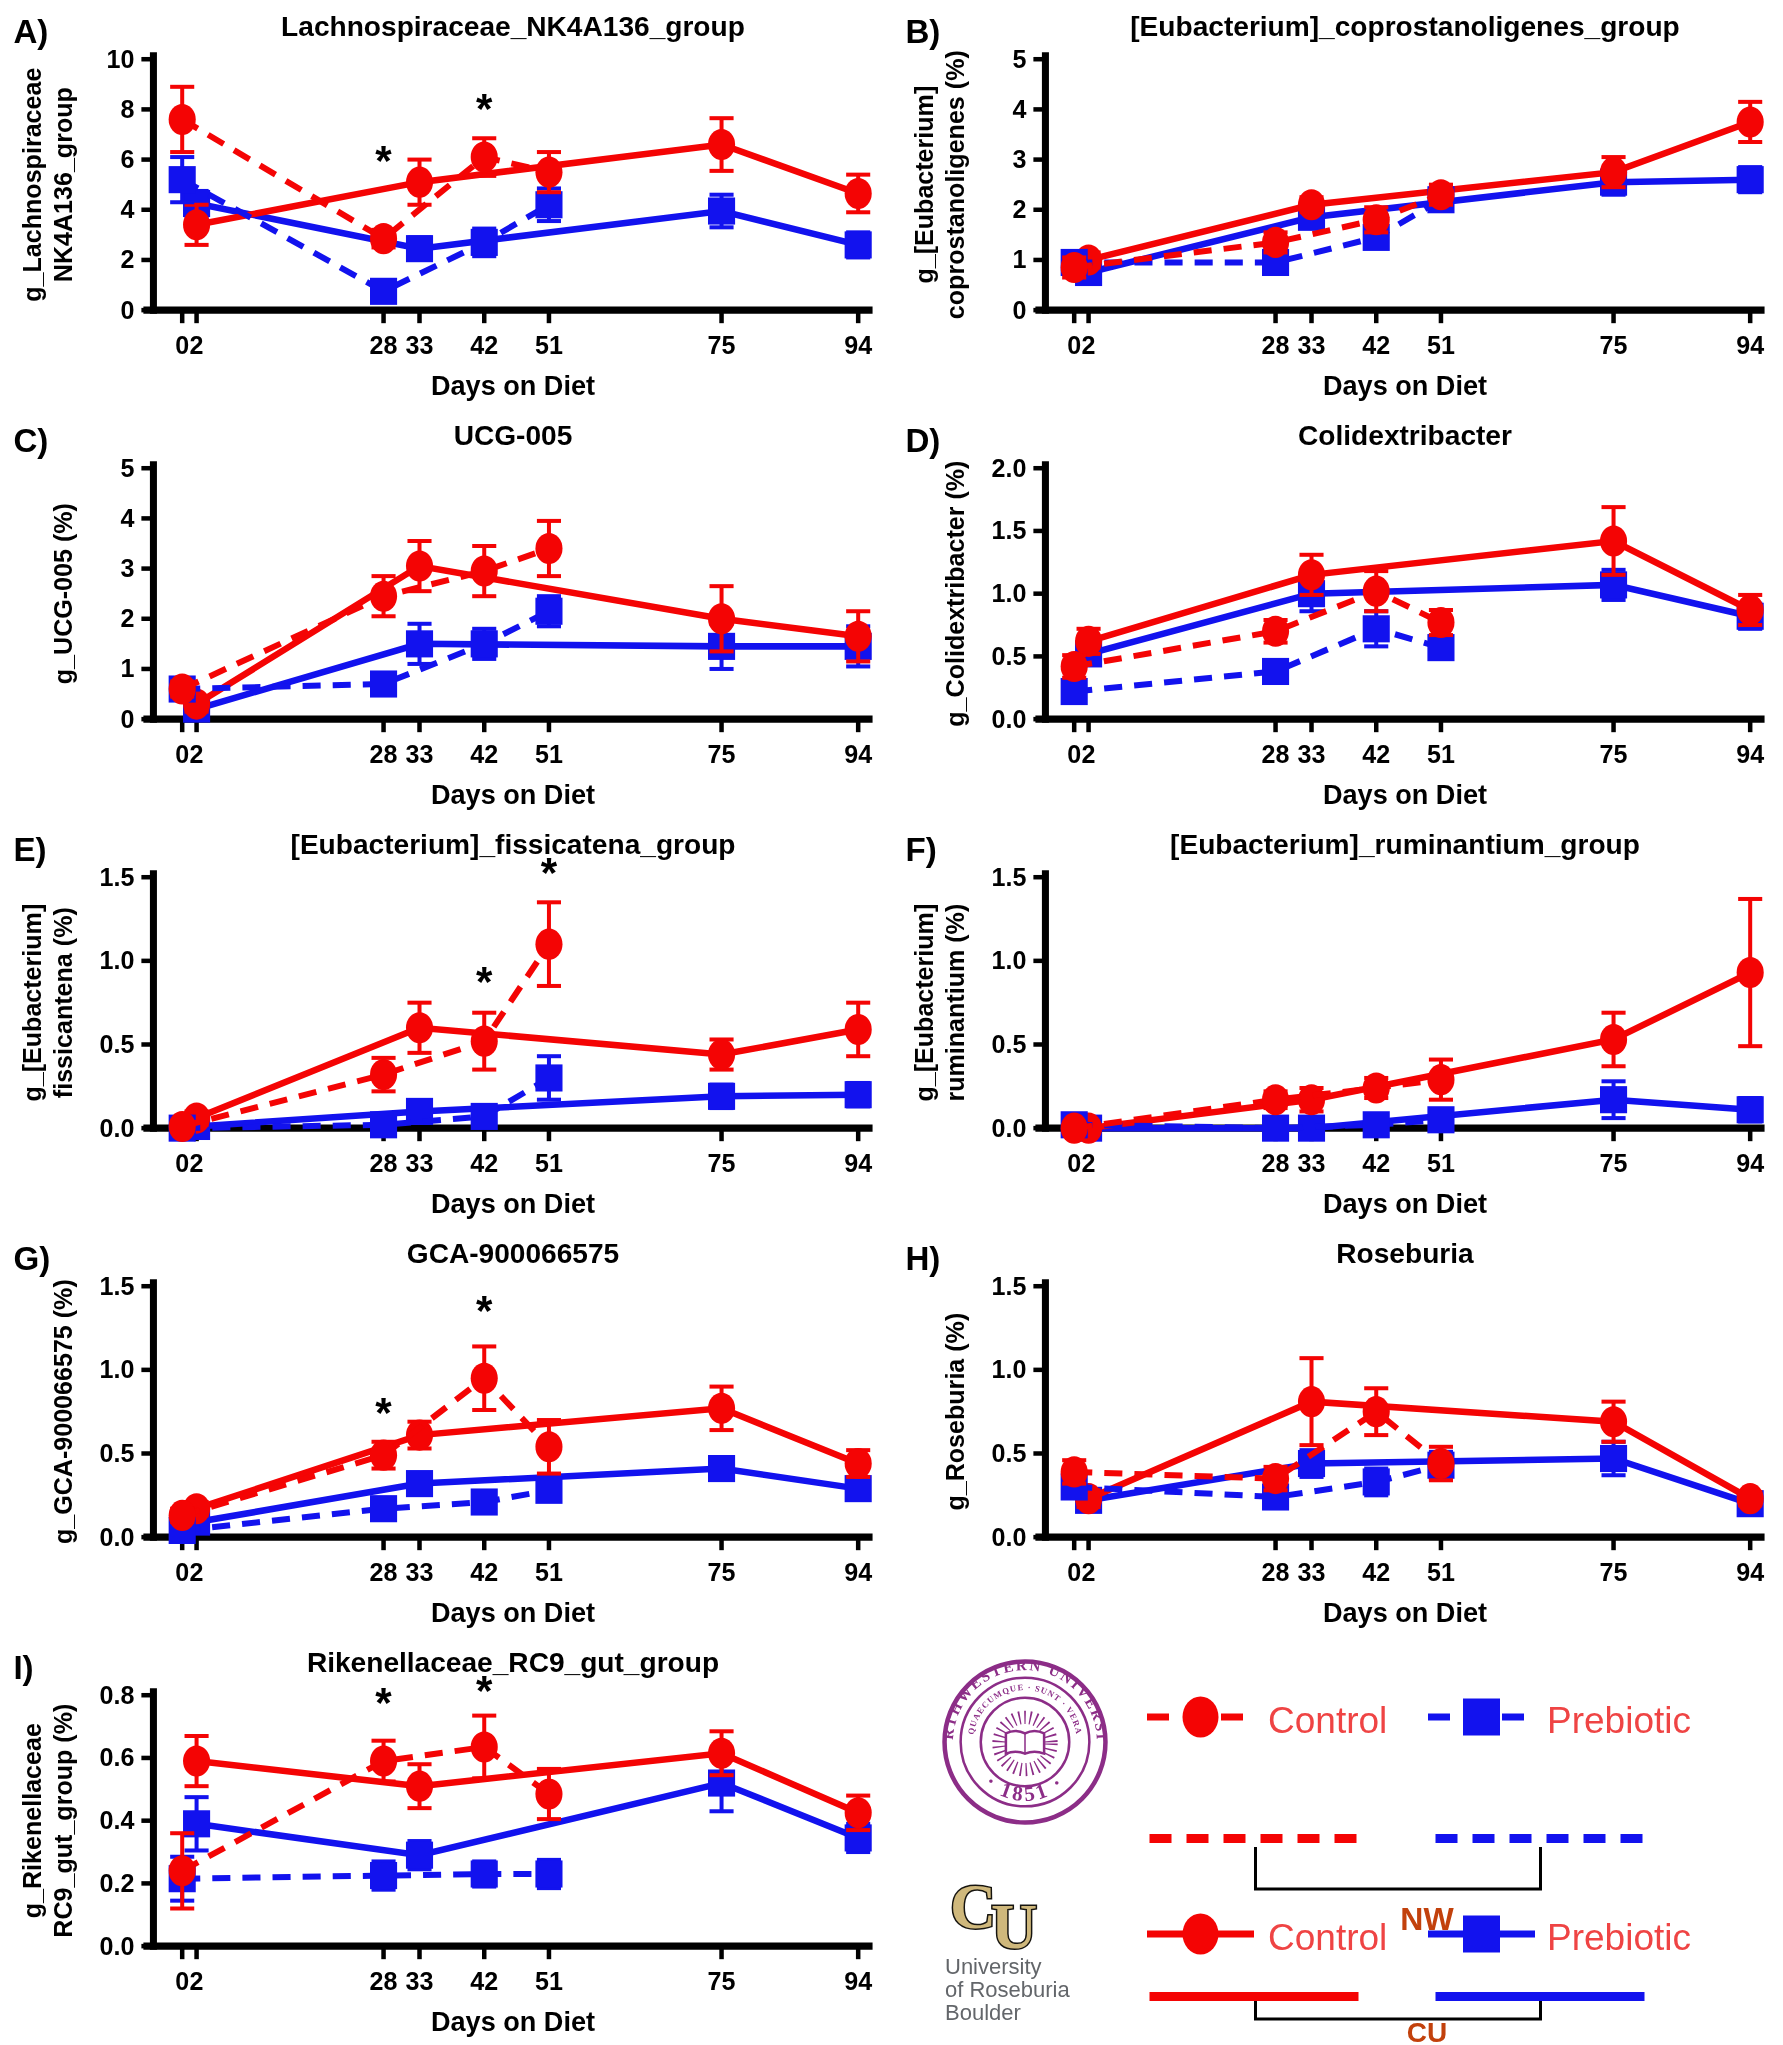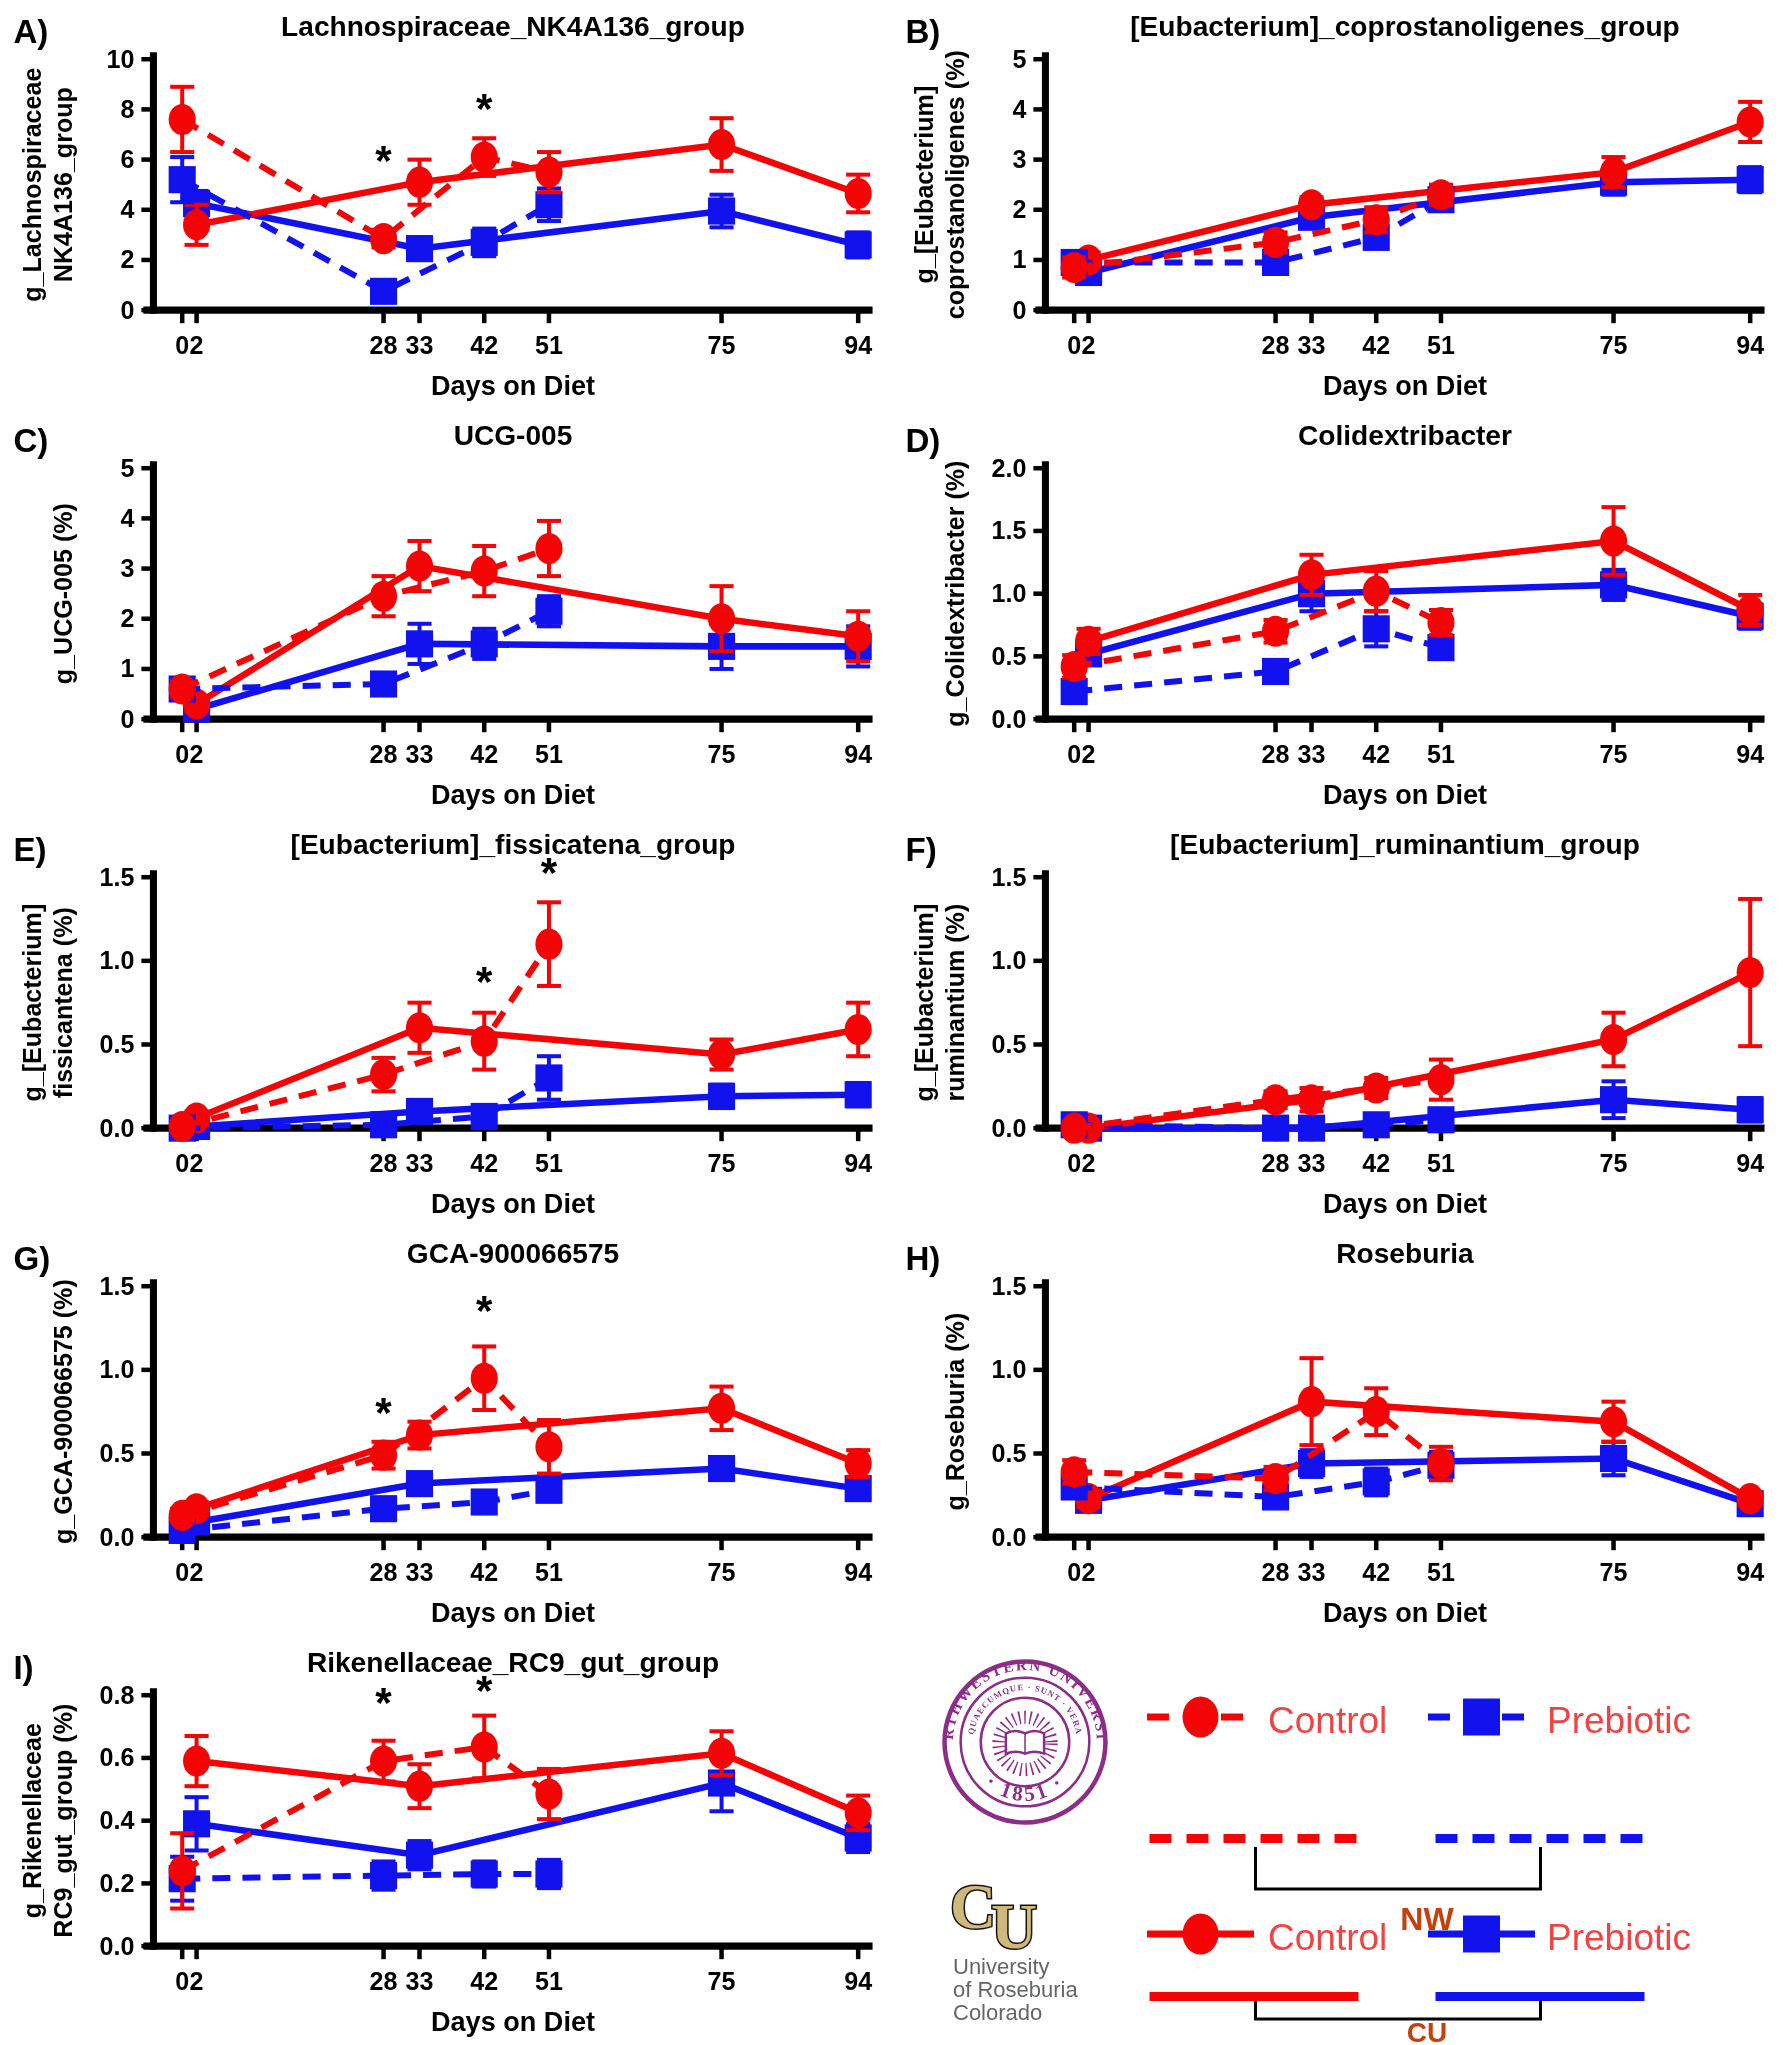--- a/index.html
+++ b/index.html
@@ -23,21 +23,21 @@
   .legend-cell > *{position:absolute;}
   .nw-seal{left:45px;top:18px;width:176px;height:176px;}
   .seal-stroke{fill:none;stroke:#8c2d87;}
   .seal-ring-text textPath,.seal-ring-text{font-family:"Liberation Serif",serif;font-size:30px;letter-spacing:4px;fill:#8c2d87;text-anchor:middle;}
   .seal-year{font-family:"Liberation Serif",serif;font-size:42px;fill:#8c2d87;text-anchor:middle;letter-spacing:6px;}
   .seal-inner-text{font-family:"Liberation Serif",serif;font-size:17px;fill:#8c2d87;text-anchor:middle;letter-spacing:2px;}
   .seal-rays{fill:none;stroke:#8c2d87;stroke-width:26px;stroke-dasharray:3 8;}
   .cu-logo{left:53px;top:236px;width:115px;height:80px;}
   .cu-letter{font-family:"Liberation Serif",serif;font-weight:bold;font-size:128px;fill:#cfb87c;stroke:#16140f;stroke-width:6px;paint-order:stroke;}
   .cu-name{left:53px;top:319px;width:181px;color:#63666a;font-size:22px;font-weight:400;line-height:23px;}
-  .cu-name span{display:block;margin-left:8px;}
+  .cu-name span{display:block;}
   .leg-item svg{display:block;}
   .leg-label{font-size:37px;font-weight:normal;color:#ef4444;}
   .control-stroke{stroke:var(--control);}
   .mline{stroke-width:14px;fill:none;}
   .sline{stroke-width:18px;fill:none;}
   .dash{stroke-dasharray:44 30;}
   .bracket path{fill:none;stroke:#000;stroke-width:6px;}
   .group-label{font-size:32px;font-weight:bold;text-align:center;color:#c2410c;}
 </style>
 </head>
@@ -1111,21 +1111,21 @@
     </svg>
     <div class="group-label" style="left:231px;top:265px;width:608px;">NW</div>
 
     <svg class="cu-logo" viewBox="0 0 230 160">
       <text class="cu-letter" x="10" y="112">C</text>
       <text class="cu-letter" x="92" y="152">U</text>
     </svg>
     <div class="cu-name">
       <span>University</span>
       <span>of Roseburia</span>
-      <span>Colorado</span>
+      <span>Boulder</span>
     </div>
 
     <div class="leg-item" style="left:251px;top:275px;">
       <svg width="115" height="46" viewBox="0 0 230 92">
         <line x1="8" y1="46" x2="222" y2="46" class="mline" style="stroke:#f40404"></line>
         <ellipse cx="115" cy="46" rx="36" ry="41" style="fill:#f40404"></ellipse>
       </svg>
     </div>
     <div class="leg-label" style="left:376px;top:281px;">Control</div>
     <div class="leg-item" style="left:532px;top:275px;">

